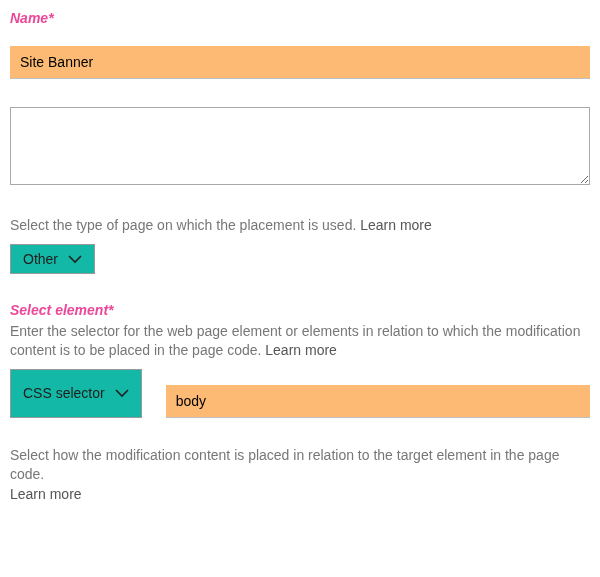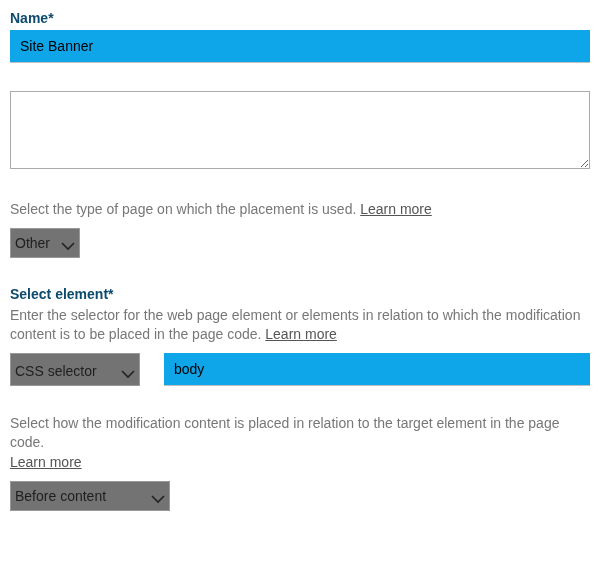--- a/index.html
+++ b/index.html
@@ -10,65 +10,66 @@
     font-size: 14px;
     color: #1e1e1e;
     background: #fff;
     width: 600px;
   }
   .form-group {
     margin-bottom: 28px;
   }
   .label {
     font-weight: 600;
-    color: #0c4a6e;
+    color: #ec4899;
     margin-bottom: 4px;
     display: block;
+    font-style: italic;
   }
   .hint {
     color: #777;
     font-size: 14px;
     margin-bottom: 8px;
     line-height: 1.4;
   }
   .hint a, .learn-more {
     color: #555;
-    text-decoration: underline;
     cursor: pointer;
   }
   .text-input {
     width: 100%;
     padding: 8px 10px;
     font-size: 14px;
     border: none;
     border-bottom: 1px solid #bfbfbf;
-    background: #0ea5e9;
+    background: #fdba74;
     outline: none;
     font-family: inherit;
+    margin-top: 16px;
   }
   .textarea {
     width: 100%;
     height: 78px;
     padding: 6px 8px;
     font-size: 14px;
     border: 1px solid #aaa;
     resize: both;
     font-family: inherit;
     outline: none;
     background: #fff;
   }
   .select-box {
     display: inline-flex;
-    align-items: flex-end;
+    align-items: center;
     justify-content: space-between;
     border: 1px solid #999;
-    padding: 6px 4px;
+    padding: 6px 12px;
     font-size: 14px;
     cursor: pointer;
-    background: #737373;
+    background: #14b8a6;
     gap: 10px;
   }
   .select-box .chev {
     display: inline-block;
   }
   .chev svg { display: block; }
   .row {
     display: flex;
     align-items: stretch;
     gap: 24px;
@@ -121,21 +122,13 @@
       </span>
     </div>
     <input type="text" class="text-input" value="body" style="">
   </div>
 </div>
 
 <div class="form-group" style="margin-bottom:10px;">
   <div class="hint">
     <span>Select how the modification content is placed in relation to the target element in the page code. </span><br><a class="learn-more">Learn more</a>
   </div>
-  <div class="select-box select-large">
-    <span>Before content</span>
-    <span class="chev">
-      <svg width="14" height="10" viewBox="0 0 14 10">
-          <path d="M1 2 L7 8 L13 2" fill="none" stroke="#222" stroke-width="1.6"></path>
-        </svg>
-    </span>
-  </div>
 </div>
 
 </body></html>

